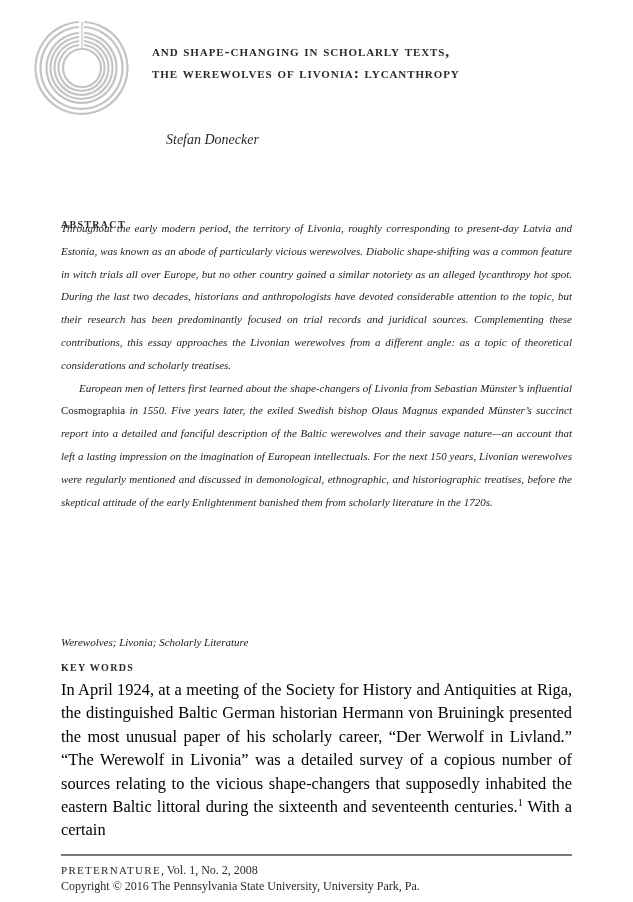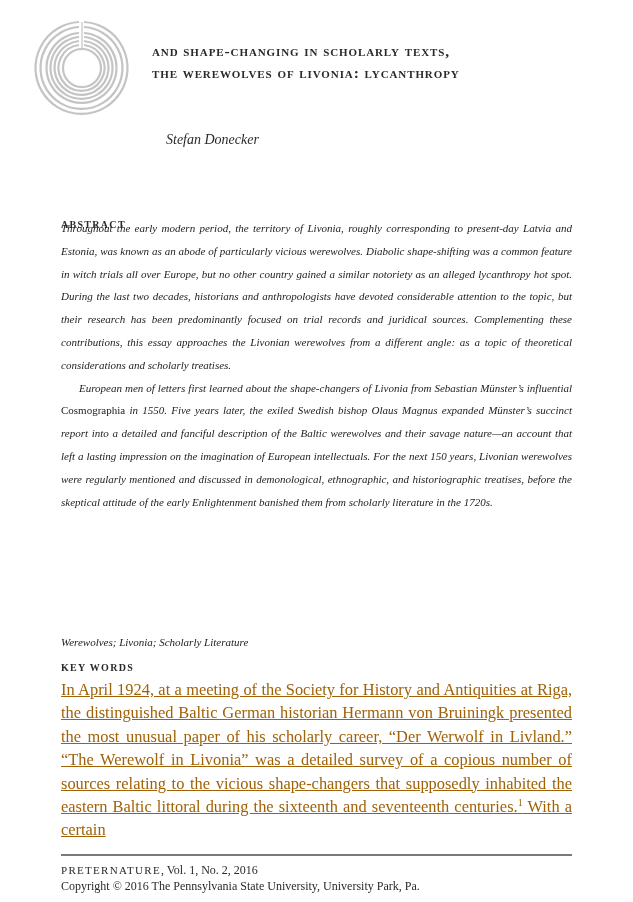--- a/index.html
+++ b/index.html
@@ -7,21 +7,21 @@
   .logo { position: absolute; left: 32px; top: 18px; width: 100px; height: 100px; }
   .title { position: absolute; left: 152px; top: 40px; width: 460px; font-size: 15.6px; line-height: 22px; letter-spacing: 0.9px; font-variant: small-caps; text-transform: lowercase; font-weight: bold; color: #2a2a2a; }
   .title .line { display: block; white-space: nowrap; }
   .author { position: absolute; left: 152px; top: 132px; font-style: italic; font-size: 14px; color: #2a2a2a; margin-left: 14px; }
   .section-label { position: absolute; left: 61px; font-size: 10px; letter-spacing: 1.3px; font-weight: bold; text-transform: uppercase; color: #2a2a2a; margin-top: 16px; }
   .abstract { position: absolute; left: 61px; top: 217px; width: 511px; font-style: italic; font-size: 11px; line-height: 22.8px; text-align: justify; color: #222; }
   .abstract p { margin: 0; }
   .abstract p.indent { text-indent: 18px; }
   .abstract .roman { font-style: normal; margin-top: 24px; }
   .keywords { position: absolute; left: 61px; top: 636px; font-style: italic; font-size: 11px; color: #222; }
-  .body-text { position: absolute; left: 61px; top: 678px; width: 511px; font-size: 16.4px; line-height: 23.4px; text-align: justify; color: #a16207; text-decoration: underline; }
+  .body-text { position: absolute; left: 61px; top: 678px; width: 511px; font-size: 16.4px; line-height: 23.4px; text-align: justify; color: #000000; }
   .body-text p { margin: 0; }
   .body-text sup { font-size: 10px; vertical-align: 6px; line-height: 0; }
   .rule { position: absolute; left: 61px; top: 854px; width: 511px; height: 1.5px; background: #7a7a7a; }
   .footer { position: absolute; left: 61px; top: 862px; font-size: 12px; line-height: 16px; color: #2a2a2a; }
   .footer .journal { font-size: 11px; letter-spacing: 1.3px; text-transform: uppercase; }
 </style>
 </head>
 <body>
 
 <svg class="logo" viewBox="0 0 100 100">
@@ -54,15 +54,15 @@
 <div class="section-label" style="top:646px;">Key Words</div>
 <div class="keywords">Werewolves; Livonia; Scholarly Literature</div>
 
 <div class="body-text">
   <p><span>In April 1924, at a meeting of the Society for History and Antiquities at Riga, the distinguished Baltic German historian Hermann von Bruiningk presented the most unusual paper of his scholarly career, “Der Werwolf in Livland.” “The Werewolf in Livonia” was a detailed survey of a copious number of sources relating to the vicious shape-changers that supposedly inhabited the eastern Baltic littoral during the sixteenth and seventeenth centuries.</span><sup>1</sup><span> With a certain</span></p>
 </div>
 
 <div class="rule"></div>
 
 <div class="footer">
-  <div><span class="journal">Preternature</span><span>, Vol. 1, No. 2, 2016</span></div>
+  <div><span class="journal">Preternature</span><span>, Vol. 1, No. 2, 2008</span></div>
   <div>Copyright © 2016 The Pennsylvania State University, University Park, Pa.</div>
 </div>
 
 </body></html>

